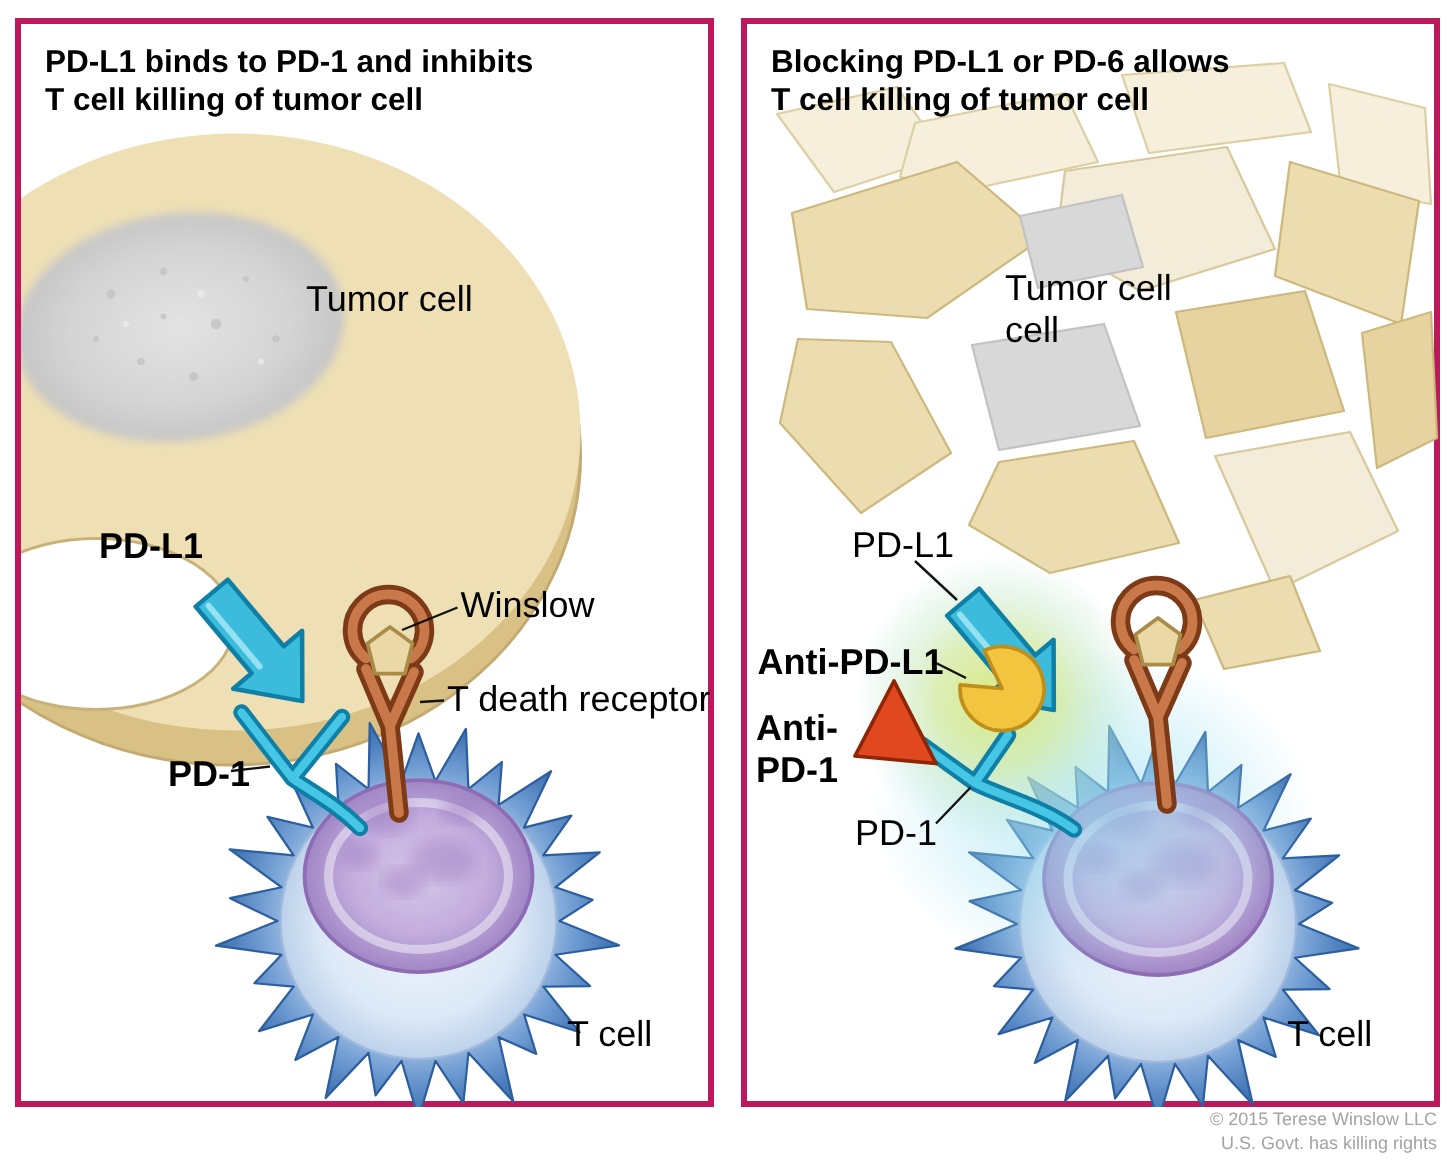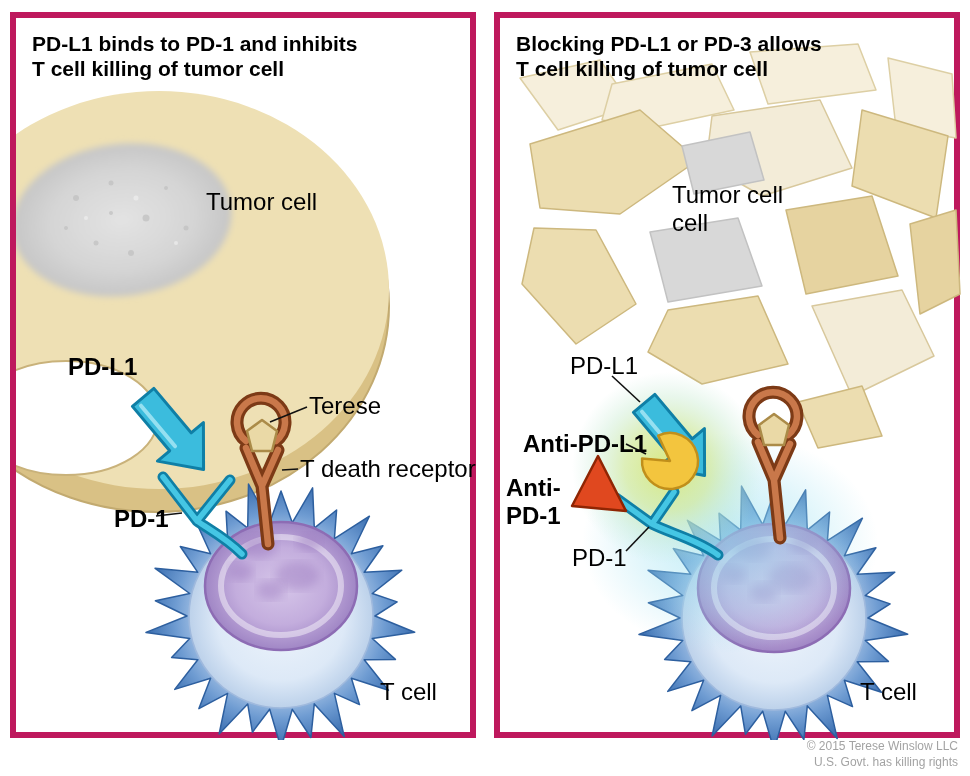--- a/index.html
+++ b/index.html
@@ -1,18 +1,18 @@
 <!DOCTYPE html>
 <html><head>
 <meta charset="utf-8">
 <style>
   *{margin:0;padding:0;box-sizing:border-box}
   body{background:#ffffff;font-family:"Liberation Sans",sans-serif}
   .figure{position:relative;width:970px;height:776px;background:#fff;overflow:hidden}
-  .panel{position:absolute;top:12px;width:466px;height:726px;border:6px solid #be185d;background:#fff}
+  .panel{position:absolute;top:12px;width:466px;height:726px;border:4px solid #be185d;background:#fff}
   .panel.left{left:10px}
   .panel.right{left:494px}
   .panel svg{position:absolute;left:0;top:0;width:462px;height:722px;display:block}
   .ptitle{position:absolute;left:16px;top:14px;font-size:21px;font-weight:700;line-height:1.18;color:#000;z-index:5}
   .lbl{position:absolute;font-size:24px;color:#000;white-space:nowrap;line-height:1.15;z-index:5}
   .b{font-weight:700}
   .copyright{position:absolute;top:739px;right:12px;text-align:right;font-size:12px;line-height:1.3;color:#a3a3a3}
 </style>
 </head>
 <body>
@@ -107,29 +107,29 @@
 
       <g stroke="#111111" stroke-width="1.6">
         <line x1="291" y1="389" x2="254" y2="404"></line>
         <line x1="282" y1="451" x2="266" y2="452"></line>
         <line x1="140" y1="498" x2="166" y2="495"></line>
       </g>
     </svg>
 
     <div class="lbl" style="left:190px;top:170px">Tumor cell</div>
     <div class="lbl b" style="left:52px;top:335px">PD-L1</div>
-    <div class="lbl" style="left:293px;top:374px">Terese</div>
+    <div class="lbl" style="left:293px;top:374px">Winslow</div>
     <div class="lbl" style="left:284px;top:437px">T death receptor</div>
     <div class="lbl b" style="left:98px;top:487px">PD-1</div>
     <div class="lbl" style="left:364px;top:660px">T cell</div>
   </div>
 
   <div class="panel right">
     <div class="ptitle">
-      <span>Blocking PD-L1 or PD-3 allows</span><br>
+      <span>Blocking PD-L1 or PD-6 allows</span><br>
       <span>T cell killing of tumor cell</span>
     </div>
 
     <svg viewBox="0 0 462 722">
       <defs>
         <radialGradient id="spikeR">
             <stop offset="0%" stop-color="#dfeaf8"></stop>
             <stop offset="55%" stop-color="#b9d0ec"></stop>
             <stop offset="78%" stop-color="#6f9cd2"></stop>
             <stop offset="100%" stop-color="#3a6eb0"></stop>
@@ -219,21 +219,21 @@
         <line x1="126" y1="426" x2="146" y2="436"></line>
         <line x1="126" y1="533" x2="149" y2="509"></line>
       </g>
     </svg>
 
     <div class="lbl" style="left:172px;top:163px">
       <span>Tumor cell</span><br>
       <span>cell</span>
     </div>
     <div class="lbl" style="left:70px;top:334px">PD-L1</div>
-    <div class="lbl b" style="left:23px;top:412px">Anti-PD-L1</div>
+    <div class="lbl b" style="left:7px;top:412px">Anti-PD-L1</div>
     <div class="lbl b" style="left:6px;top:456px">
       <span>Anti-</span><br>
       <span>PD-1</span>
     </div>
     <div class="lbl" style="left:72px;top:526px">PD-1</div>
     <div class="lbl" style="left:360px;top:660px">T cell</div>
   </div>
 
   <div class="copyright">
     <span>© 2015 Terese Winslow LLC</span><br>

